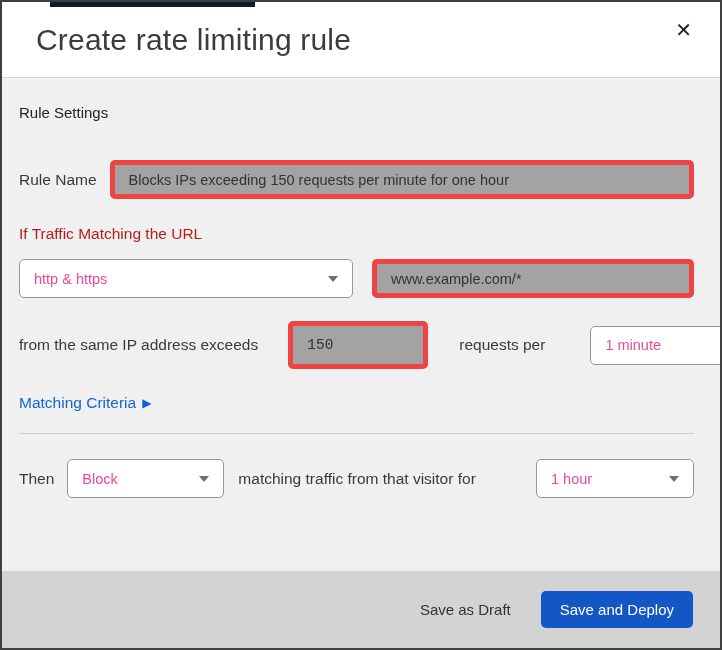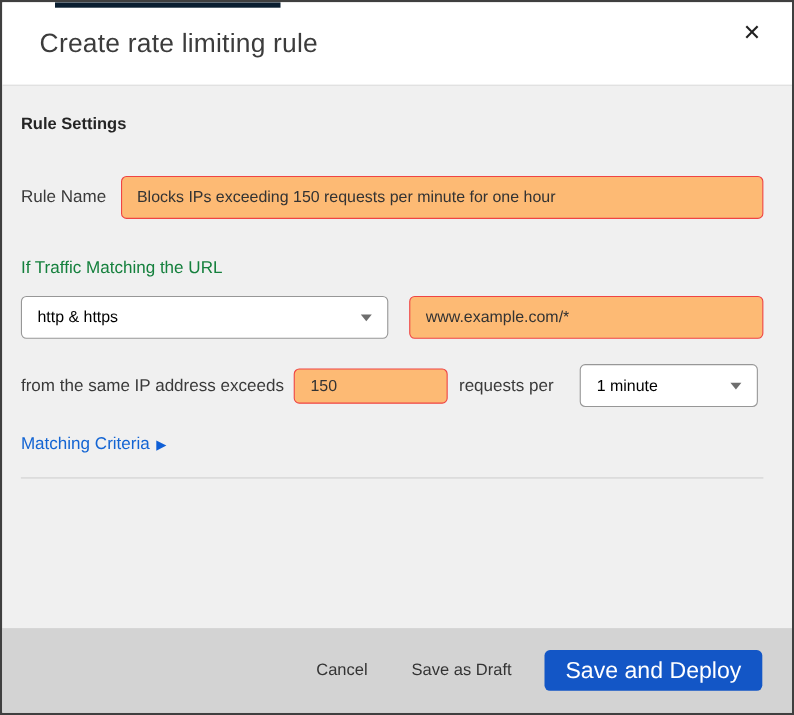--- a/index.html
+++ b/index.html
@@ -24,86 +24,86 @@
   
   .modal-header {
     background:#ffffff;
     height:76px;
     flex:0 0 auto;
     display:flex; align-items:center;
     padding:0 22px 0 34px;
     border-bottom:1px solid #d6d6d6;
   }
   .modal-title {
-    font-size:24px; color:#3c3c3c; font-weight:400;
+    font-size:30px; color:#3c3c3c; font-weight:400;
     letter-spacing:0.2px;
     text-align:center;
   }
   .close-btn {
     margin-left:auto;
     background:none; border:none; cursor:pointer;
     font-size:20px; line-height:1; color:#1f1f1f;
     padding:4px 6px; font-family:"Liberation Sans", sans-serif;
     align-self:flex-start; margin-top:14px;
   }
 
   
   .modal-body {
     flex:1 1 auto;
     padding:26px 26px 0 17px;
     background:#f0f0f0;
   }
-  .section-title { font-size:15px; font-weight:700; color:#242424; }
+  .section-title { font-size:15px; font-weight:400; color:#242424; }
 
   .form-row { display:flex; align-items:center; }
   .row-rule-name { margin-top:39px; }
   .row-log-label { margin-top:21px; }
   .field-label {
     font-size:15.5px; color:#3a3a3a; white-space:nowrap;
     margin-right:13px;
   }
   .text-input {
     flex:1 1 auto;
     height:39px;
-    border:1px solid #ef4444; border-radius:5px;
-    background:#fdba74;
+    border:5px solid #ef4444; border-radius:5px;
+    background:#a3a3a3;
     padding:0 14px;
     font-size:14.5px; color:#333;
     font-family:"Liberation Sans", sans-serif;
     outline:none; min-width:0;
   }
   .text-input::placeholder { color:#595959; opacity:1; }
 
-  .match-heading { margin-top:36px; font-size:15.5px; color:#15803d; }
+  .match-heading { margin-top:26px; font-size:15.5px; color:#b91c1c; }
 
   .row-url { margin-top:16px; }
   .selectbox {
     height:39px;
     border:1px solid #979797; border-radius:5px;
     background:#fff;
     display:flex; align-items:center;
     padding:0 14px;
-    font-size:14.5px; color:#000000;
+    font-size:14.5px; color:#ec4899;
     cursor:pointer;
     flex:0 0 auto;
   }
   .selectbox .caret {
     margin-left:auto;
     width:0; height:0;
     border-left:5px solid transparent;
     border-right:5px solid transparent;
     border-top:6px solid #6e6e6e;
   }
   .select-scheme { width:334px; margin-right:19px; }
   .url-input { flex:1 1 auto; }
 
-  .row-threshold { margin-top:23px; }
+  .row-threshold { margin-top:23px;gap:21px; }
   .inline-text { font-size:15.5px; color:#3a3a3a; white-space:nowrap; }
   .count-input {
-    flex:0 0 auto; width:140px; height:32px; margin:0 10px 0 9px;
+    flex:0 0 auto; width:140px; height:48px; margin:0 10px 0 9px;font-family:Liberation Mono, monospace;
   }
   .select-period { width:162px; margin-left:24px; }
 
   .advanced-link {
     margin-top:25px;
     display:inline-flex; align-items:center;
     font-size:15.5px; color:#1465d3;
     text-decoration:none; cursor:pointer; background:none; border:none;
     font-family:"Liberation Sans", sans-serif;
   }
@@ -126,21 +126,21 @@
   .ghost-btn {
     background:none; border:none; cursor:pointer;
     font-size:15px; color:#333;
     font-family:"Liberation Sans", sans-serif;
     padding:8px 10px;
     margin-right:20px;
   }
   .primary-btn {
     background:#1356c6; color:#fff;
     border:none; border-radius:5px; cursor:pointer;
-    font-size:21px; font-family:"Liberation Sans", sans-serif;
+    font-size:15px; font-family:"Liberation Sans", sans-serif;
     height:37px; padding:0 19px;
   }
 </style>
 </head>
 <body>
 
 <div class="screen">
   <div class="bg-strip"></div>
 
   <div class="modal-header">
@@ -180,21 +180,32 @@
       </div>
     </div>
 
     <button class="advanced-link">
       <span>Matching Criteria</span>
       <span class="arrow">▶</span>
     </button>
 
     <div class="divider"></div>
 
+    <div class="form-row row-then">
+      <span class="inline-text">Then</span>
+      <div class="selectbox select-action">
+        <span>Block</span>
+        <span class="caret"></span>
+      </div>
+      <span class="inline-text">matching traffic from that visitor for</span>
+      <div class="selectbox select-duration">
+        <span>1 hour</span>
+        <span class="caret"></span>
+      </div>
+    </div>
 
   </div>
 
   <div class="modal-footer">
-    <button class="ghost-btn">Cancel</button>
     <button class="ghost-btn">Save as Draft</button>
     <button class="primary-btn">Save and Deploy</button>
   </div>
 </div>
 
 </body></html>

